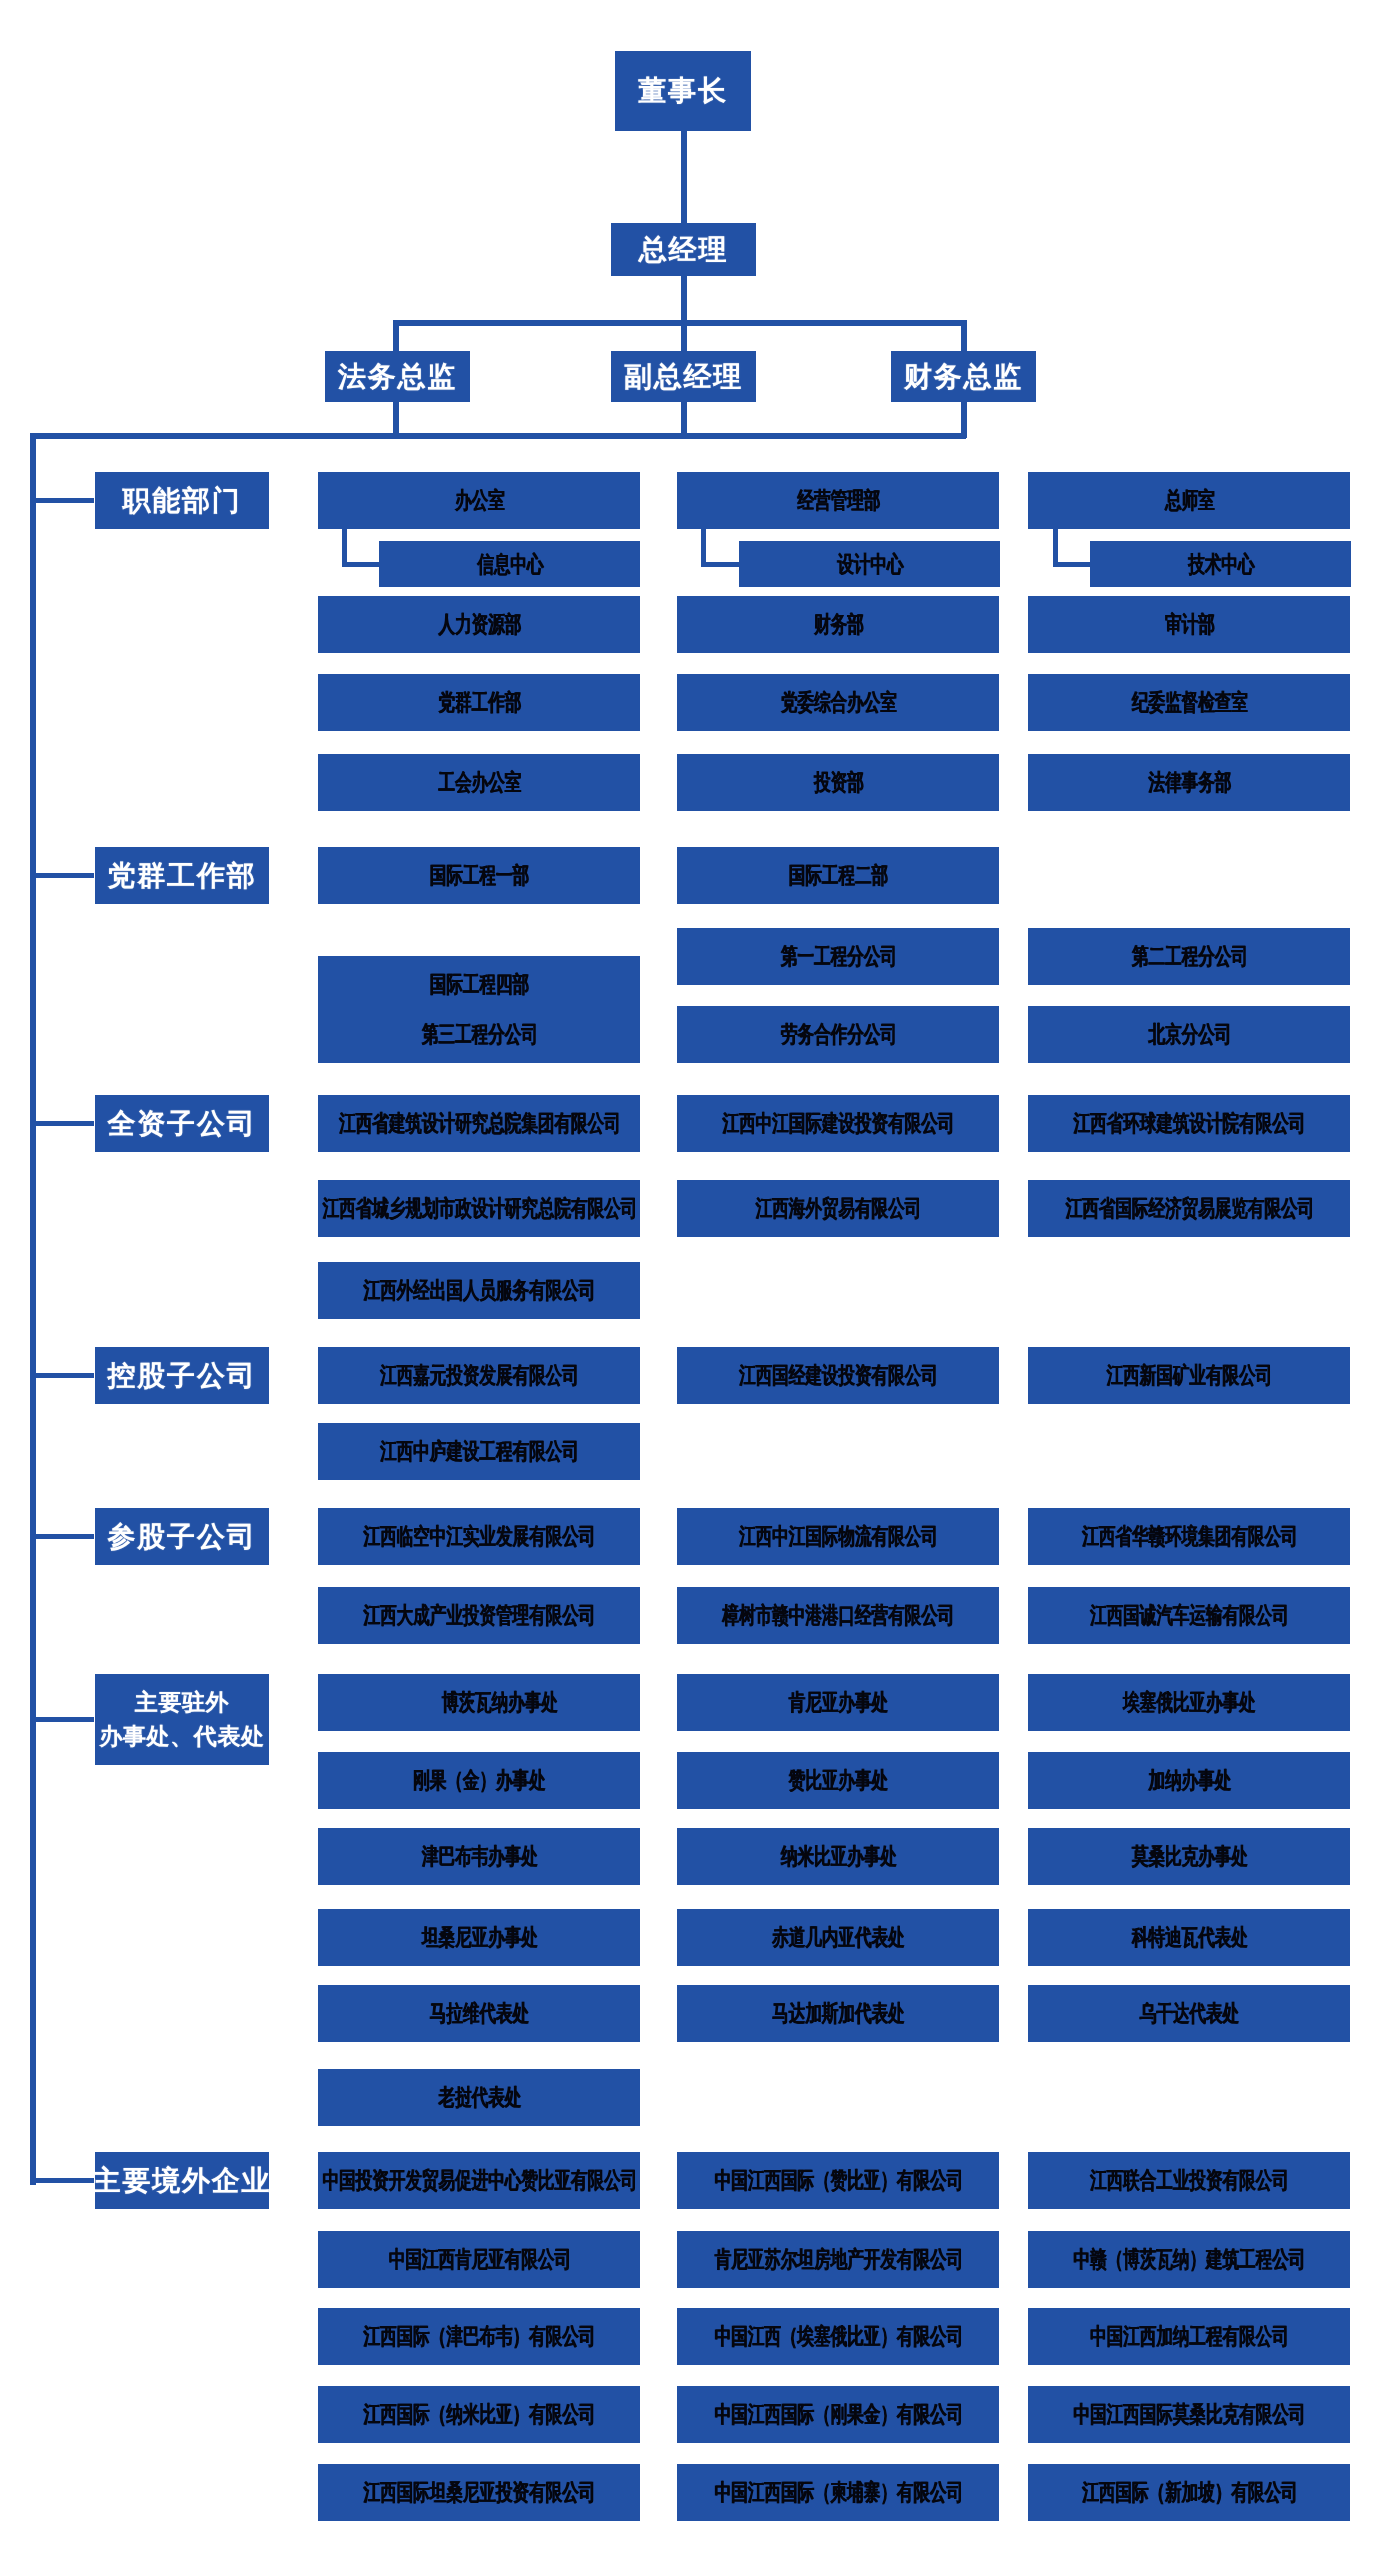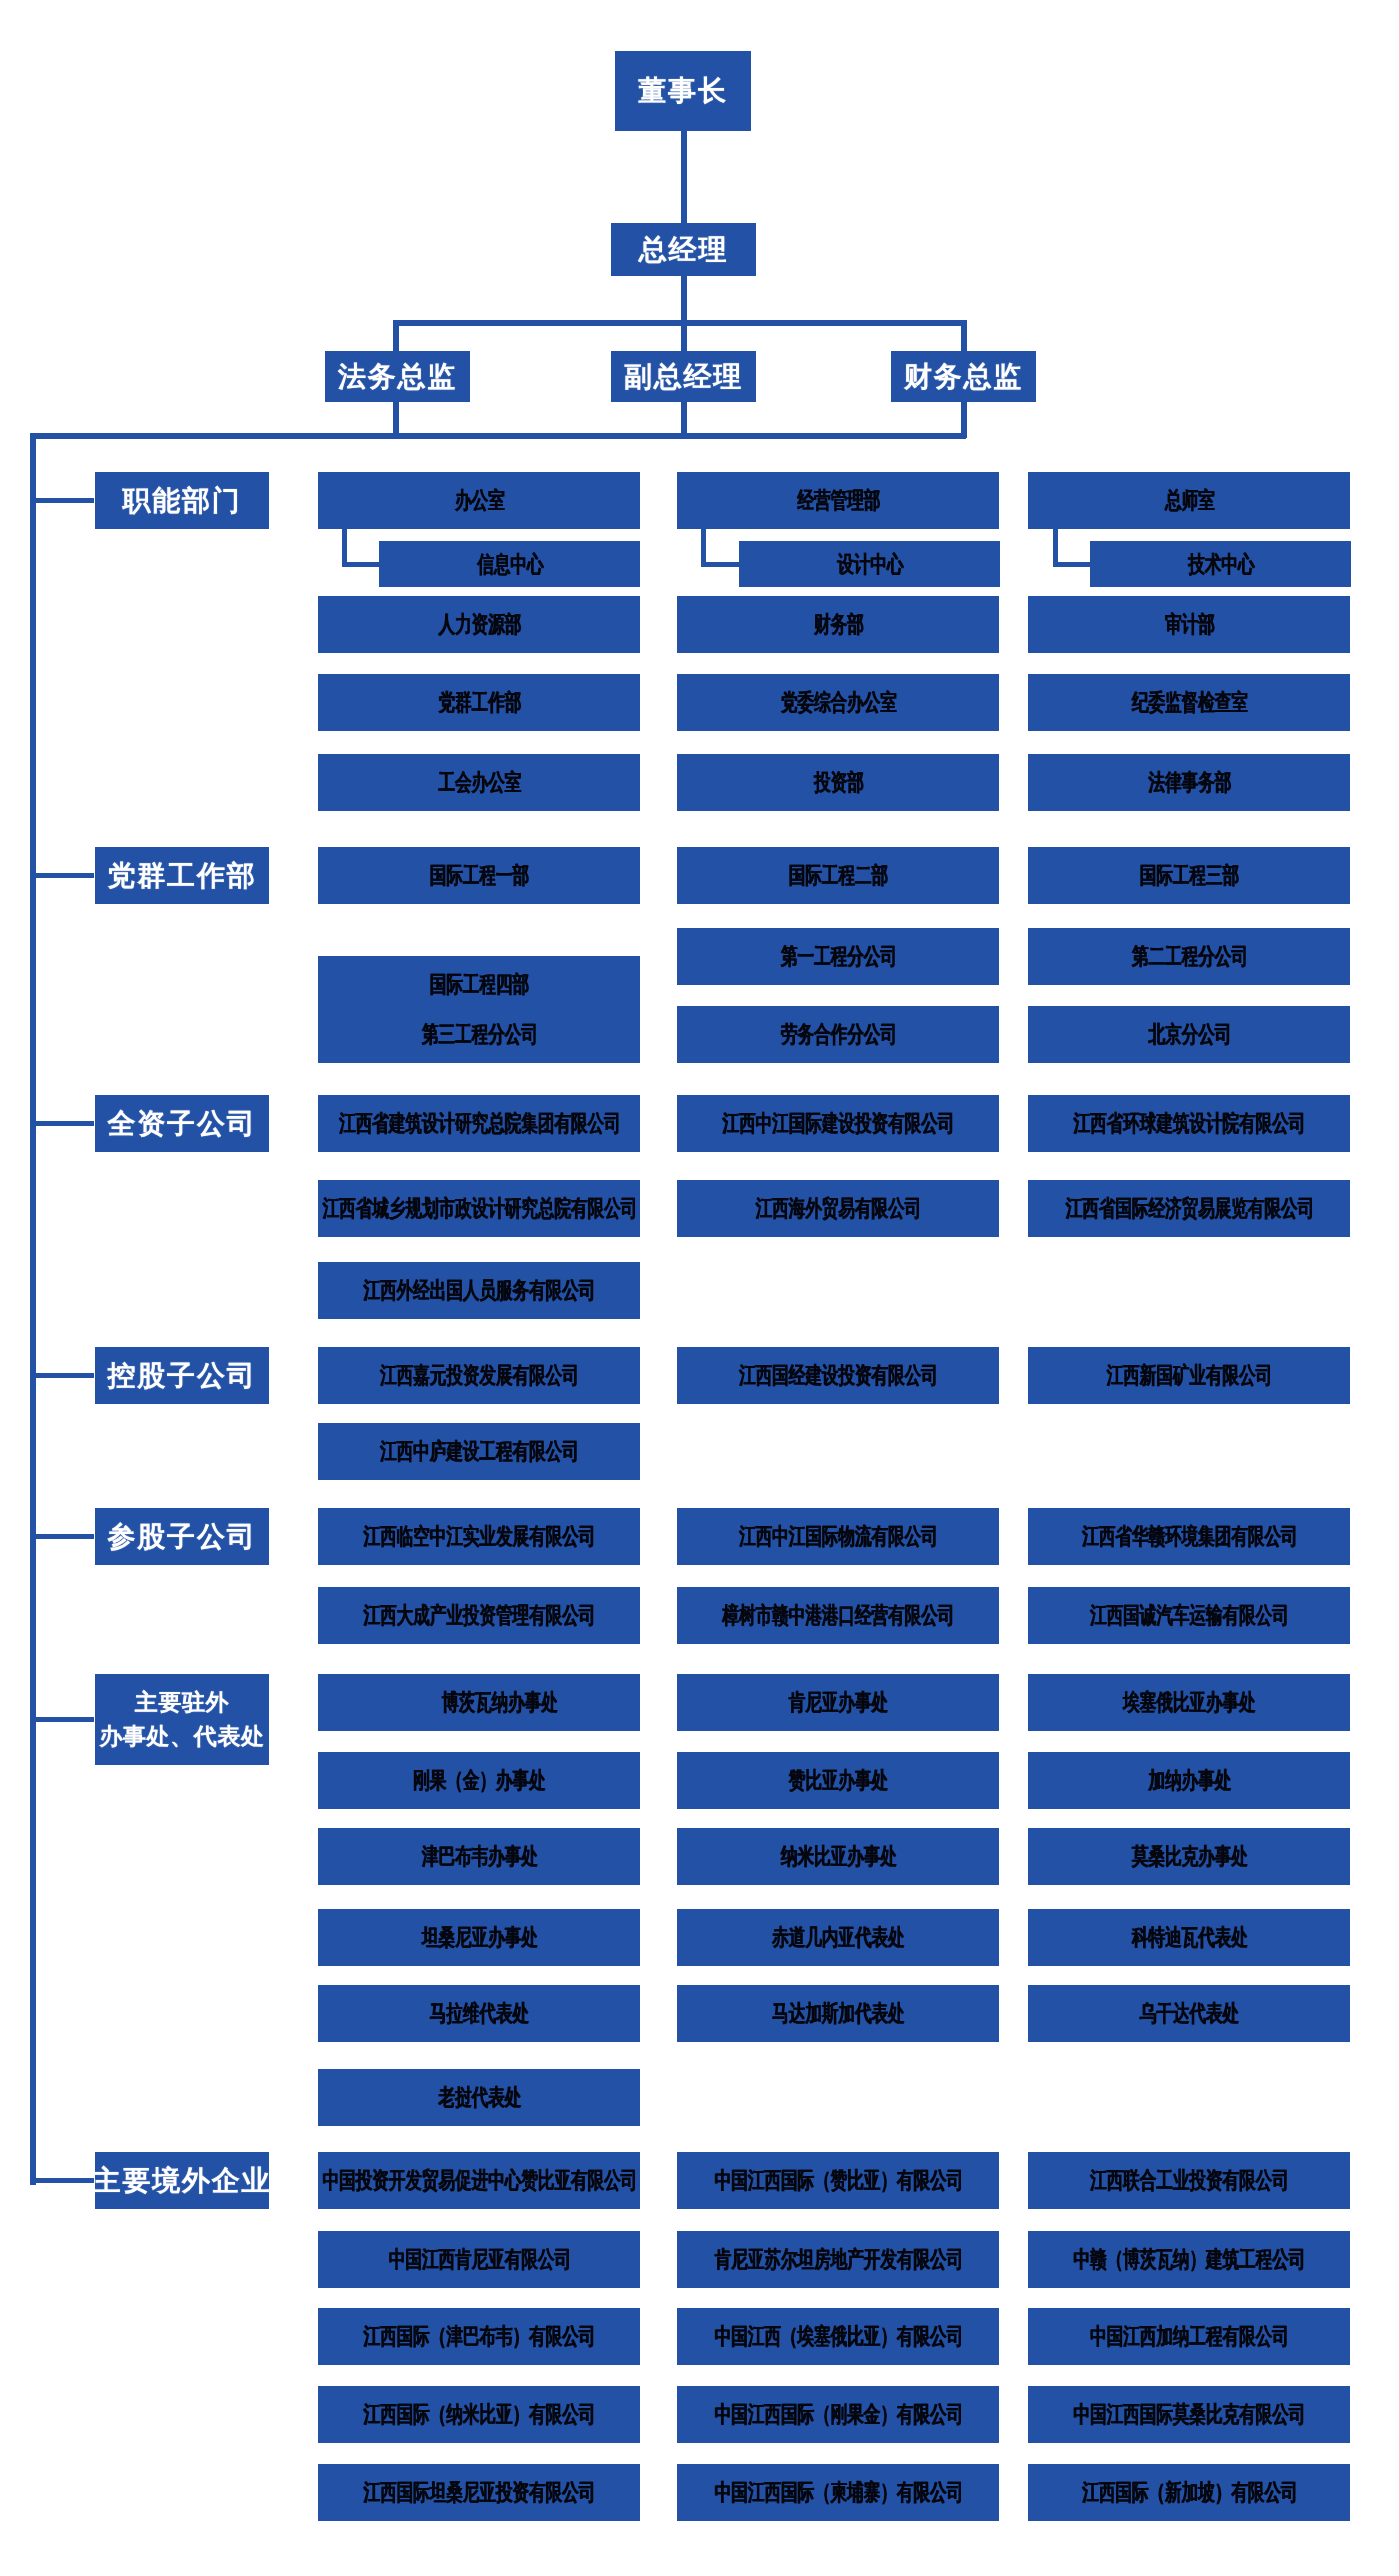--- a/index.html
+++ b/index.html
@@ -112,23 +112,20 @@
     <div class="line" style="left: 30px; top: 873px; width: 64px; height: 4.8px;"></div>
     <div class="box label-col" style="left: 95px; top: 847px; width: 174px; height: 57px;">
       <span class="label-line">党群工作部</span>
     </div>
     <div class="box" style="left: 318px; top: 847px; width: 322px; height: 57px;">
       <span class="dark-cell">国际工程一部</span>
     </div>
     <div class="box" style="left: 677px; top: 847px; width: 322px; height: 57px;">
       <span class="dark-cell">国际工程二部</span>
     </div>
-    <div class="box" style="left: 1028px; top: 847px; width: 322px; height: 57px;">
-      <span class="dark-cell">国际工程三部</span>
-    </div>
     <div class="box" style="left: 318px; top: 928px; width: 322px; height: 57px; margin-top: 28px;">
       <span class="dark-cell">国际工程四部</span>
     </div>
     <div class="box" style="left: 677px; top: 928px; width: 322px; height: 57px;">
       <span class="dark-cell">第一工程分公司</span>
     </div>
     <div class="box" style="left: 1028px; top: 928px; width: 322px; height: 57px;">
       <span class="dark-cell">第二工程分公司</span>
     </div>
     <div class="box" style="left: 318px; top: 1006px; width: 322px; height: 57px;">

